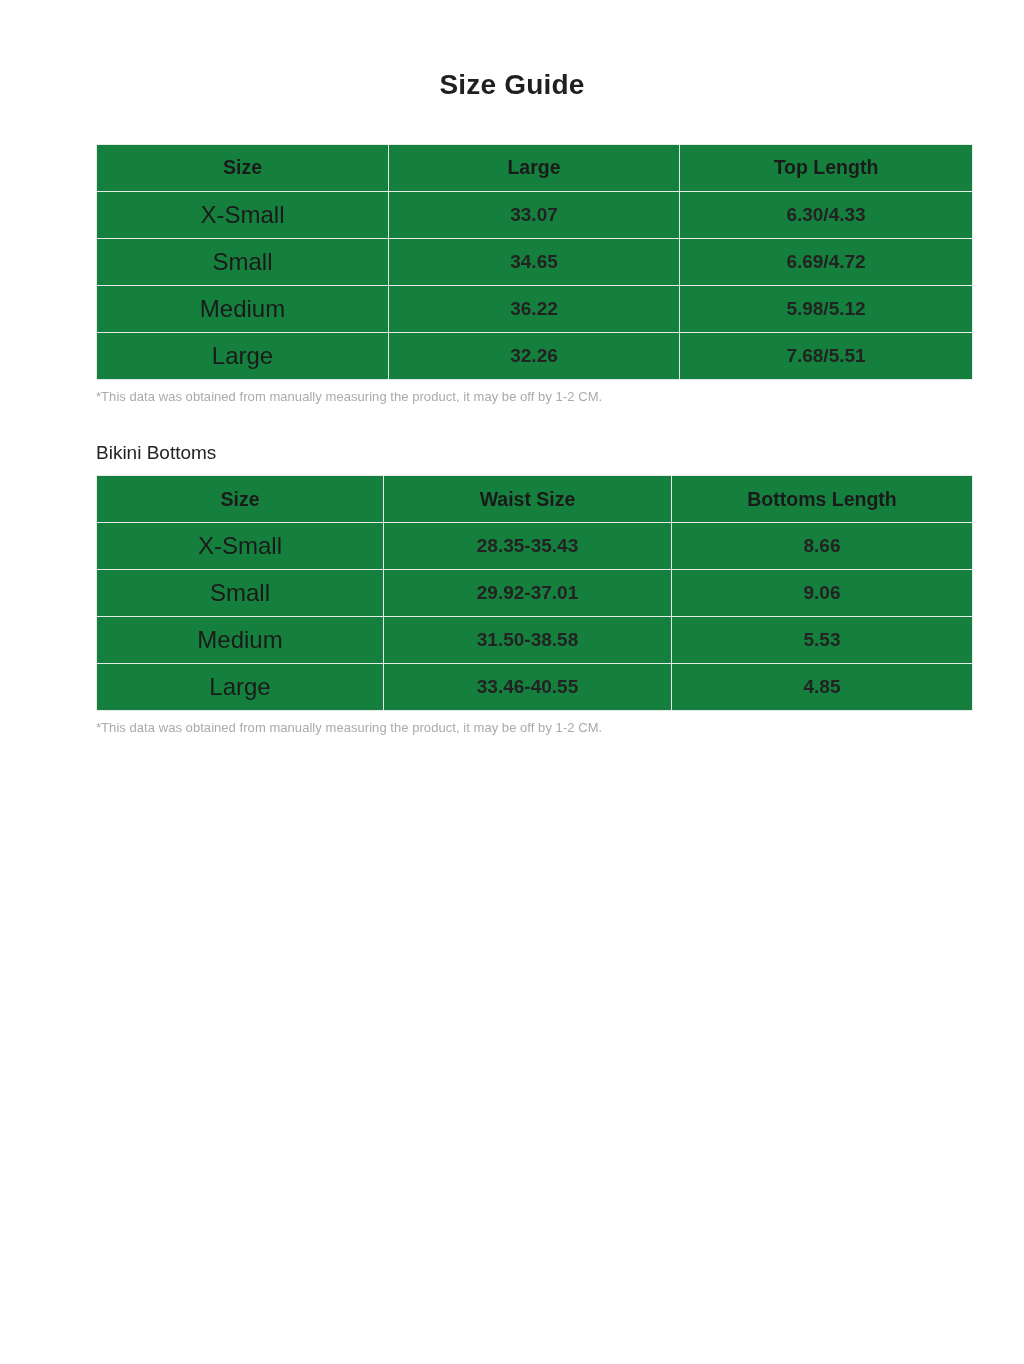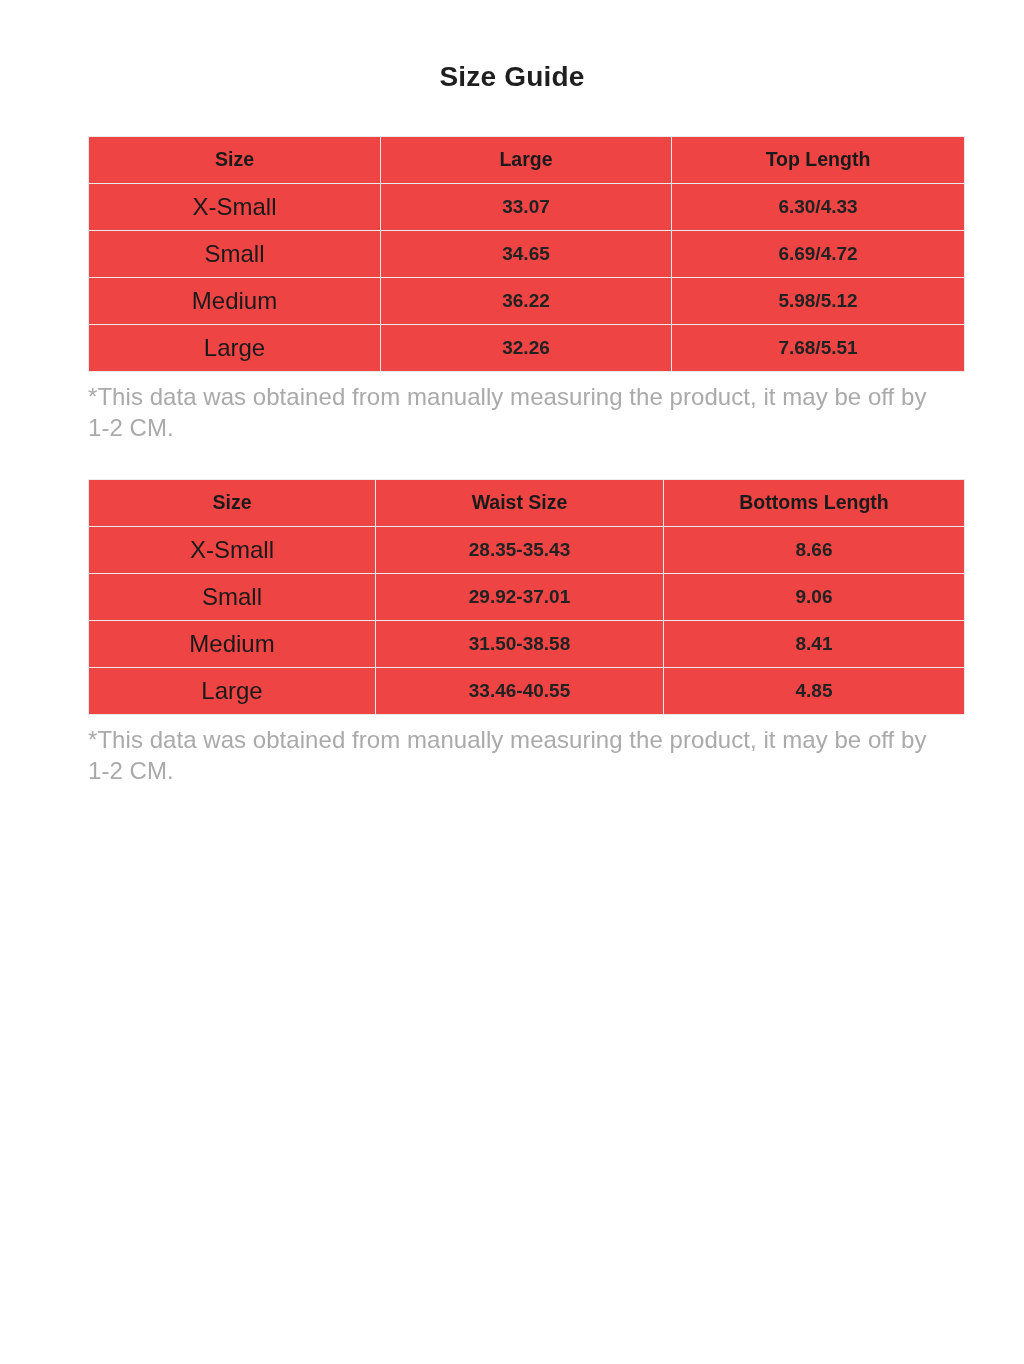--- a/index.html
+++ b/index.html
@@ -13,21 +13,21 @@
     font-family: "Liberation Sans", "DejaVu Sans", sans-serif;
     color: #222222;
     -webkit-font-smoothing: antialiased;
     overflow: hidden;
   }
 
   .page {
     width: 1024px;
     height: 1364px;
     box-sizing: border-box;
-    padding: 8px;
+    padding: 16px;
     position: relative;
   }
 
   .page-title {
     text-align: center;
     font-size: 28px;
     font-weight: bold;
     color: #1f1f1f;
     letter-spacing: 0.2px;
     margin: 0;
@@ -52,21 +52,21 @@
     font-weight: normal;
     color: #232323;
     line-height: 1.25;
     margin: 0 0 10px 0;
   }
 
   table.size-table {
     border-collapse: collapse;
     width: 876px;
     table-layout: fixed;
-    background: #ef4444;
+    background: #15803d;
   }
 
   table.size-table td,
   table.size-table th {
     border: 1px solid #e9e9e9;
     height: 47px;
     padding: 0 6px;
     text-align: center;
     vertical-align: middle;
     font-size: 19px;
@@ -97,21 +97,21 @@
   .tbl-tops col.c1 { width: 292px; }
   .tbl-tops col.c2 { width: 291px; }
   .tbl-tops col.c3 { width: 293px; }
 
   
   .tbl-bottoms col.c1 { width: 287px; }
   .tbl-bottoms col.c2 { width: 288px; }
   .tbl-bottoms col.c3 { width: 301px; }
 
   .footnote {
-    font-size: 24px;
+    font-size: 13px;
     font-weight: normal;
     color: #aaaaaa;
     margin: 9px 0 0 0;
     line-height: 1.3;
     letter-spacing: 0.05px;
   }
 </style>
 </head>
 <body>
 
@@ -159,20 +159,21 @@
             <td class="col-value">7.68/5.51</td>
           </tr>
         </tbody>
       </table>
 
       <p class="footnote">*This data was obtained from manually measuring the product, it may be off by 1-2 CM.</p>
     </section>
 
     <section class="section">
 
+      <div class="section-label">Bikini Bottoms</div>
 
       <table class="size-table tbl-bottoms">
         <colgroup>
           <col class="c1">
             <col class="c2">
             <col class="c3">
         </colgroup>
         <thead>
           <tr>
             <th>Size</th>
@@ -187,21 +188,21 @@
             <td class="col-value">8.66</td>
           </tr>
           <tr>
             <td class="col-size">Small</td>
             <td class="col-value">29.92-37.01</td>
             <td class="col-value">9.06</td>
           </tr>
           <tr>
             <td class="col-size">Medium</td>
             <td class="col-value">31.50-38.58</td>
-            <td class="col-value">8.41</td>
+            <td class="col-value">5.53</td>
           </tr>
           <tr>
             <td class="col-size">Large</td>
             <td class="col-value">33.46-40.55</td>
             <td class="col-value">4.85</td>
           </tr>
         </tbody>
       </table>
 
       <p class="footnote">*This data was obtained from manually measuring the product, it may be off by 1-2 CM.</p>

